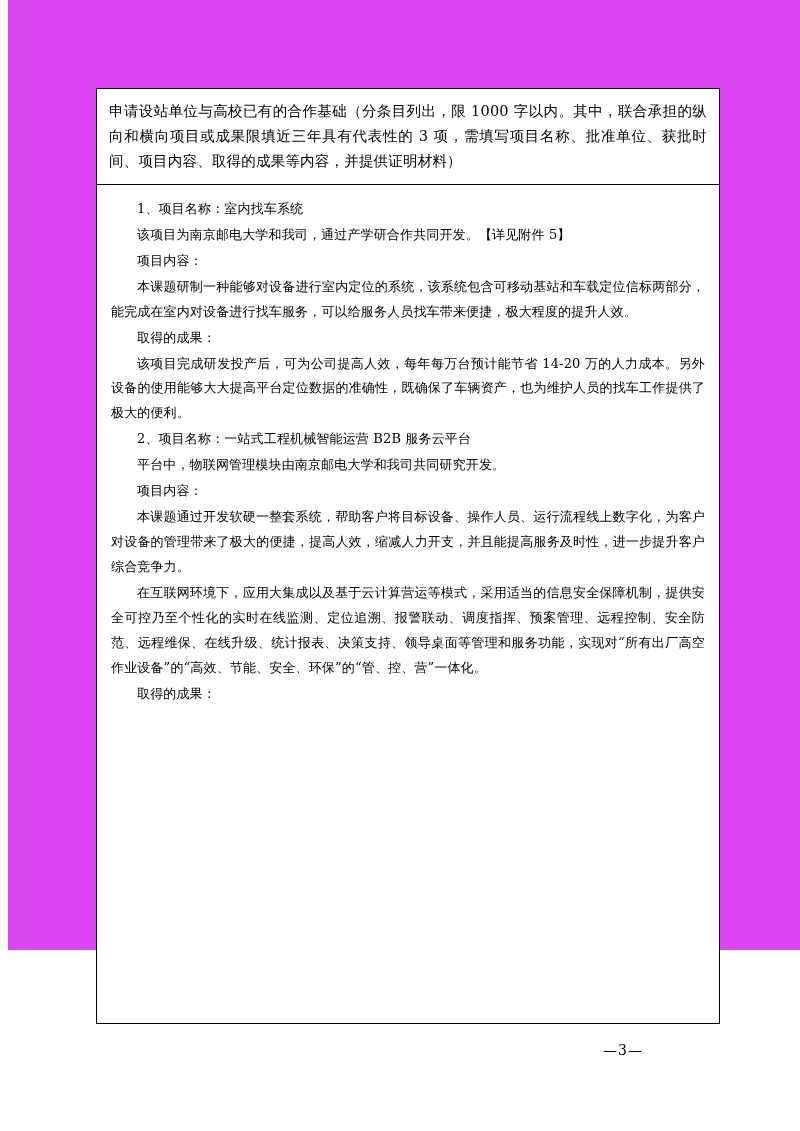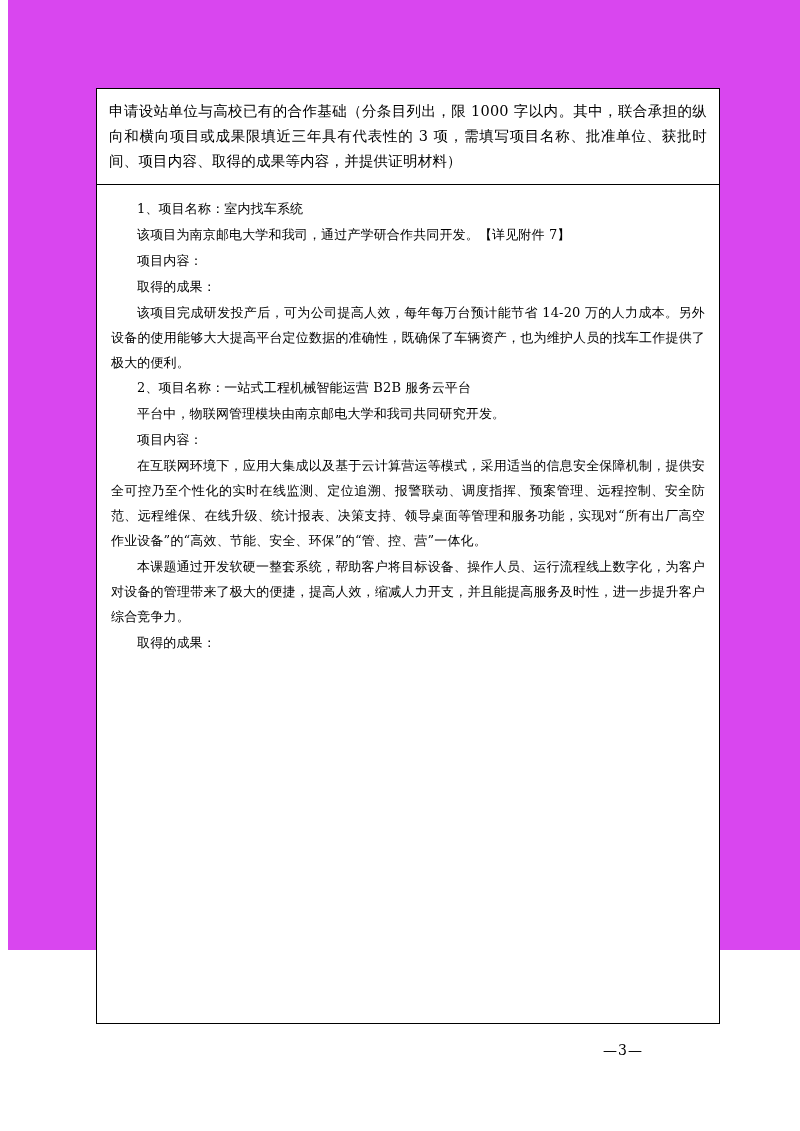--- a/index.html
+++ b/index.html
@@ -71,29 +71,30 @@
 <body>
 
 <div class="page">
 
   <div class="doc-frame">
 
     <div class="header-cell">申请设站单位与高校已有的合作基础（分条目列出，限 1000 字以内。其中，联合承担的纵向和横向项目或成果限填近三年具有代表性的 3 项，需填写项目名称、批准单位、获批时间、项目内容、取得的成果等内容，并提供证明材料）</div>
 
     <div class="body-cell">
       <p class="para">1、项目名称：室内找车系统</p>
-      <p class="para">该项目为南京邮电大学和我司，通过产学研合作共同开发。【详见附件 7】</p>
+      <p class="para">该项目为南京邮电大学和我司，通过产学研合作共同开发。【详见附件 5】</p>
       <p class="para">项目内容：</p>
+      <p class="para">本课题研制一种能够对设备进行室内定位的系统，该系统包含可移动基站和车载定位信标两部分，能完成在室内对设备进行找车服务，可以给服务人员找车带来便捷，极大程度的提升人效。</p>
       <p class="para">取得的成果：</p>
       <p class="para">该项目完成研发投产后，可为公司提高人效，每年每万台预计能节省 14-20 万的人力成本。另外设备的使用能够大大提高平台定位数据的准确性，既确保了车辆资产，也为维护人员的找车工作提供了极大的便利。</p>
       <p class="para">2、项目名称：一站式工程机械智能运营 B2B 服务云平台</p>
       <p class="para">平台中，物联网管理模块由南京邮电大学和我司共同研究开发。</p>
       <p class="para">项目内容：</p>
+      <p class="para">本课题通过开发软硬一整套系统，帮助客户将目标设备、操作人员、运行流程线上数字化，为客户对设备的管理带来了极大的便捷，提高人效，缩减人力开支，并且能提高服务及时性，进一步提升客户综合竞争力。</p>
       <p class="para">在互联网环境下，应用大集成以及基于云计算营运等模式，采用适当的信息安全保障机制，提供安全可控乃至个性化的实时在线监测、定位追溯、报警联动、调度指挥、预案管理、远程控制、安全防范、远程维保、在线升级、统计报表、决策支持、领导桌面等管理和服务功能，实现对“所有出厂高空作业设备”的“高效、节能、安全、环保”的“管、控、营”一体化。</p>
-      <p class="para">本课题通过开发软硬一整套系统，帮助客户将目标设备、操作人员、运行流程线上数字化，为客户对设备的管理带来了极大的便捷，提高人效，缩减人力开支，并且能提高服务及时性，进一步提升客户综合竞争力。</p>
       <p class="para">取得的成果：</p>
     </div>
 
   </div>
 
   <div class="footer">
     <span class="pg">—3—</span>
   </div>
 
 </div>

